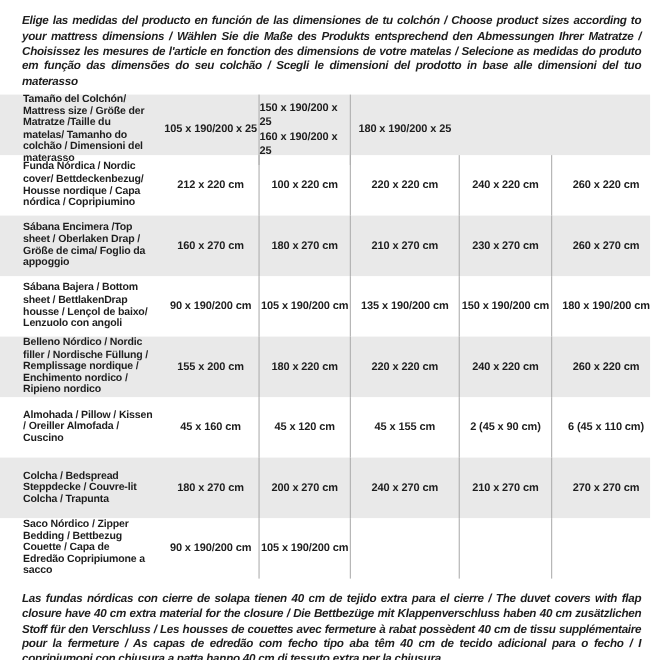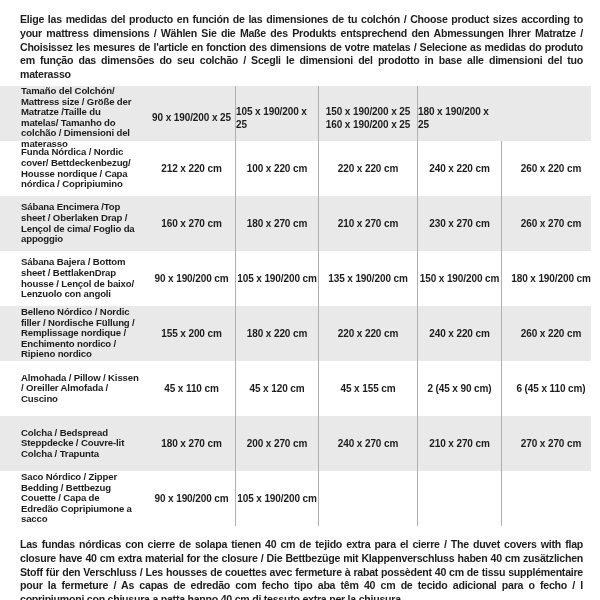--- a/index.html
+++ b/index.html
@@ -17,20 +17,21 @@
     position: absolute;
     left: 20px;
     width: 563px;
     margin: 0;
     font-weight: bold;
     font-size: 10.6px;
     line-height: 13.8px;
     letter-spacing: -0.25px;
     text-align: justify;
     color: var(--text, #1d1d1d);
+    font-style: italic;
   }
   #header-text { top: 13px; }
   #footer-text { top: 538px; }
   #table {
     position: absolute;
     top: 86px;
     left: 0;
     width: 591px;
   }
   .row {
@@ -60,36 +61,35 @@
 </style>
 </head>
 <body>
 
 <div id="canvas">
   <p class="blurb" id="header-text">Elige las medidas del producto en función de las dimensiones de tu colchón / Choose product sizes according to your mattress dimensions / Wählen Sie die Maße des Produkts entsprechend den Abmessungen Ihrer Matratze / Choisissez les mesures de l'article en fonction des dimensions de votre matelas / Selecione as medidas do produto em função das dimensões do seu colchão / Scegli le dimensioni del prodotto in base alle dimensioni del tuo materasso</p>
 
   <div id="table">
       <div class="row alt">
         <div class="cell label">Tamaño del Colchón/ Mattress size / Größe der Matratze /Taille du matelas/ Tamanho do colchão / Dimensioni del materasso</div>
-        <div class="cell value">90 x 190/200 x 25</div>
         <div class="cell value">105 x 190/200 x 25</div>
         <div class="cell value">150 x 190/200 x 25
 160 x 190/200 x 25</div>
         <div class="cell value">180 x 190/200 x 25</div>
       </div>
       <div class="row">
         <div class="cell label">Funda Nórdica / Nordic cover/ Bettdeckenbezug/ Housse nordique / Capa nórdica / Copripiumino</div>
         <div class="cell value">212 x 220 cm</div>
         <div class="cell value">100 x 220 cm</div>
         <div class="cell value">220 x 220 cm</div>
         <div class="cell value">240 x 220 cm</div>
         <div class="cell value">260 x 220 cm</div>
       </div>
       <div class="row alt">
-        <div class="cell label">Sábana Encimera /Top sheet / Oberlaken Drap / Lençol de cima/ Foglio da appoggio</div>
+        <div class="cell label">Sábana Encimera /Top sheet / Oberlaken Drap / Größe de cima/ Foglio da appoggio</div>
         <div class="cell value">160 x 270 cm</div>
         <div class="cell value">180 x 270 cm</div>
         <div class="cell value">210 x 270 cm</div>
         <div class="cell value">230 x 270 cm</div>
         <div class="cell value">260 x 270 cm</div>
       </div>
       <div class="row">
         <div class="cell label">Sábana Bajera / Bottom sheet / BettlakenDrap housse / Lençol de baixo/ Lenzuolo con angoli</div>
         <div class="cell value">90 x 190/200 cm</div>
         <div class="cell value">105 x 190/200 cm</div>
@@ -100,21 +100,21 @@
       <div class="row alt">
         <div class="cell label">Belleno Nórdico / Nordic filler / Nordische Füllung / Remplissage nordique / Enchimento nordico / Ripieno nordico</div>
         <div class="cell value">155 x 200 cm</div>
         <div class="cell value">180 x 220 cm</div>
         <div class="cell value">220 x 220 cm</div>
         <div class="cell value">240 x 220 cm</div>
         <div class="cell value">260 x 220 cm</div>
       </div>
       <div class="row">
         <div class="cell label">Almohada / Pillow / Kissen / Oreiller Almofada / Cuscino</div>
-        <div class="cell value">45 x 110 cm</div>
+        <div class="cell value">45 x 160 cm</div>
         <div class="cell value">45 x 120 cm</div>
         <div class="cell value">45 x 155 cm</div>
         <div class="cell value">2 (45 x 90 cm)</div>
         <div class="cell value">6 (45 x 110 cm)</div>
       </div>
       <div class="row alt">
         <div class="cell label">Colcha / Bedspread Steppdecke / Couvre-lit Colcha / Trapunta</div>
         <div class="cell value">180 x 270 cm</div>
         <div class="cell value">200 x 270 cm</div>
         <div class="cell value">240 x 270 cm</div>

